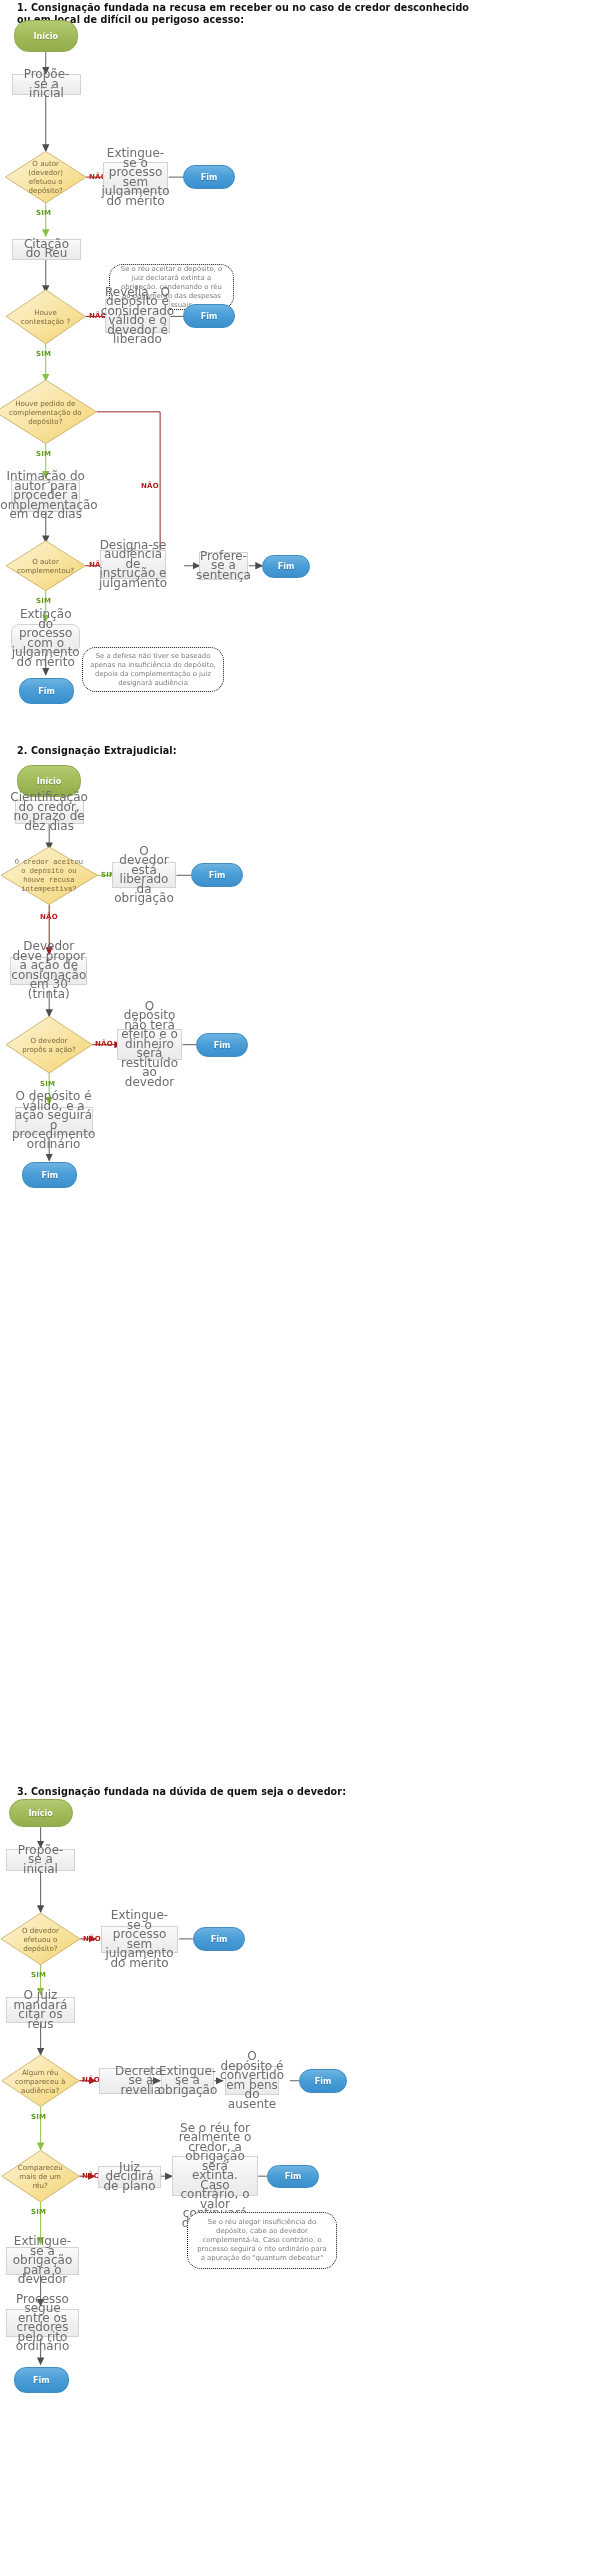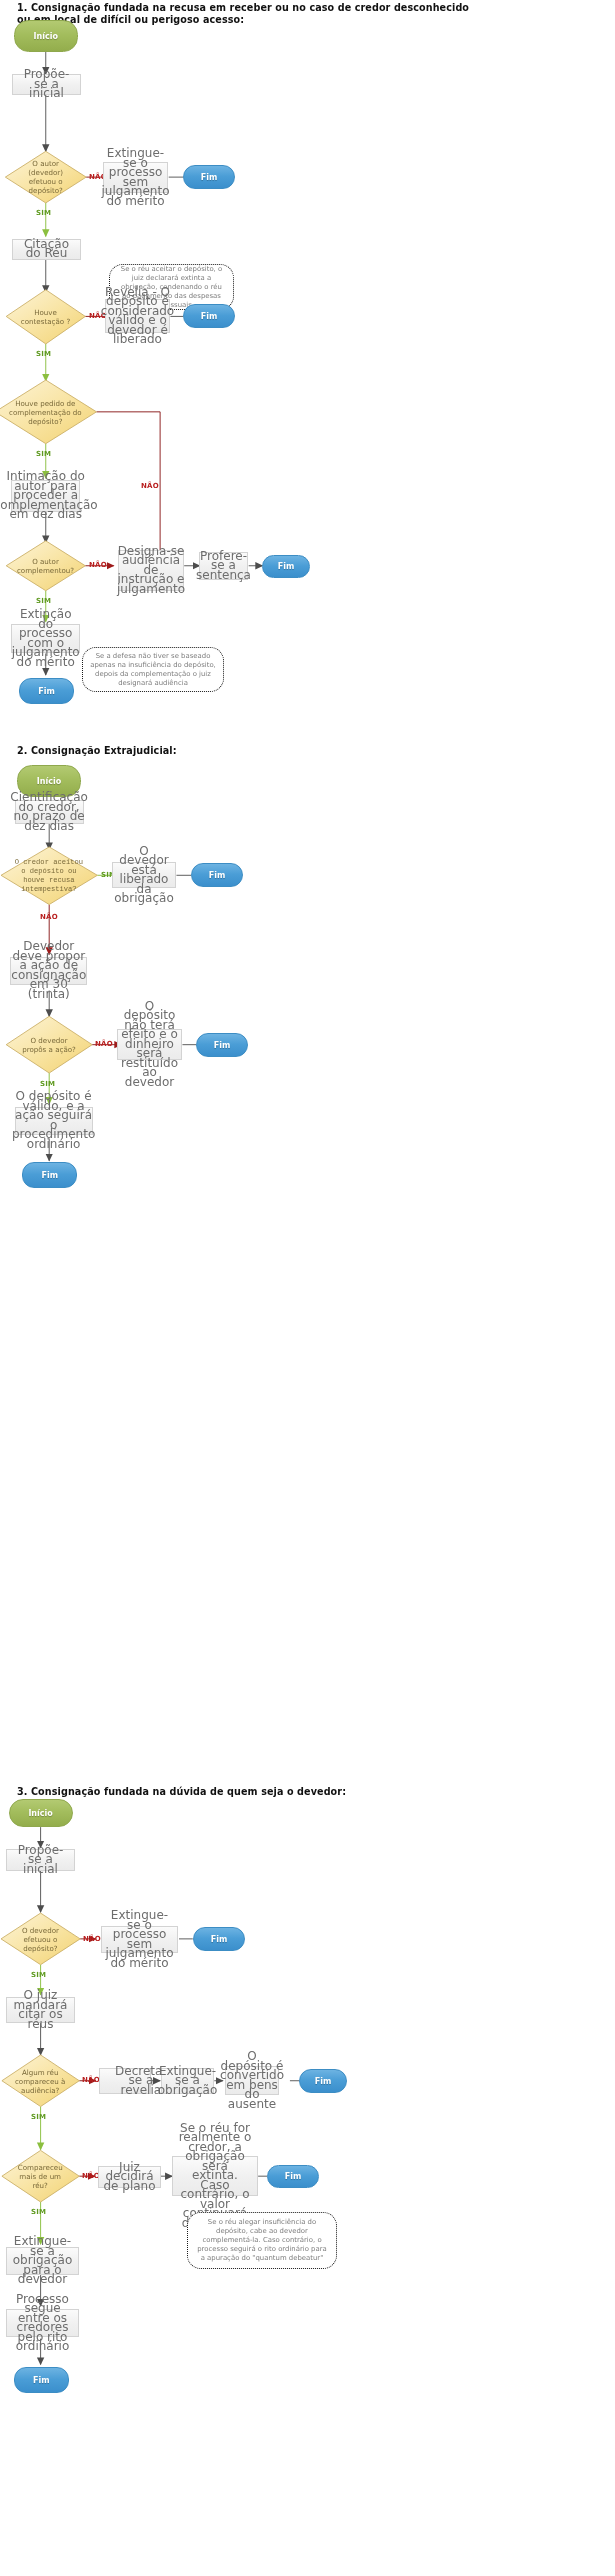--- a/index.html
+++ b/index.html
@@ -211,26 +211,26 @@
   </div>
   <div class="elabel nao" style="left:141px;top:482px;">NÃO</div>
 
   <div class="elabel sim" style="left:36px;top:450px;">SIM</div>
   <div class="node proc" style="left:11.2px;top:480px;width:69px;height:32px;">Intimação do autor para proceder a complementação em dez dias</div>
 
   <div class="node dec" style="left:6px;top:541px;width:79px;height:50px;">
     <span class="dtext">O autor complementou?</span>
   </div>
   <div class="elabel nao" style="left:89px;top:561px;">NÃO</div>
-  <div class="node proc" style="left:118px;top:550px;width:66px;height:41px;">Designa-se audiência de instrução e julgamento</div>
+  <div class="node proc" style="left:100px;top:550px;width:66px;height:29px;">Designa-se audiência de instrução e julgamento</div>
   <div class="node proc" style="left:199px;top:552px;width:49px;height:27.5px;">Profere-se a sentença</div>
   <div class="node end" style="left:262px;top:555px;width:48px;height:23px;">Fim</div>
 
   <div class="elabel sim" style="left:36px;top:597px;">SIM</div>
-  <div class="node proc" style="left:11.2px;top:624px;width:69px;height:29px;">Extinção do processo com o julgamento do mérito</div>
+  <div class="node proc" style="left:11.2px;top:624px;width:69px;height:29px;border-radius:8px;">Extinção do processo com o julgamento do mérito</div>
   <div class="callout" style="left:82px;top:620px;width:142px;height:45px;margin-top:27px;">Se a defesa não tiver se baseado apenas na insuficiência do depósito, depois da complementação o juiz designará audiência</div>
 
   <div class="node end" style="left:19px;top:678px;width:55px;height:26px;">Fim</div>
 
   <div class="heading" style="left:17px;top:745px;width:585px;">2. Consignação Extrajudicial:</div>
 
   <div class="node start" style="left:17px;top:765px;width:64px;height:32px;">Início</div>
 
   <div class="node proc" style="left:14.6px;top:800px;width:69px;height:24px;">Cientificação do credor, no prazo de dez dias</div>
 

